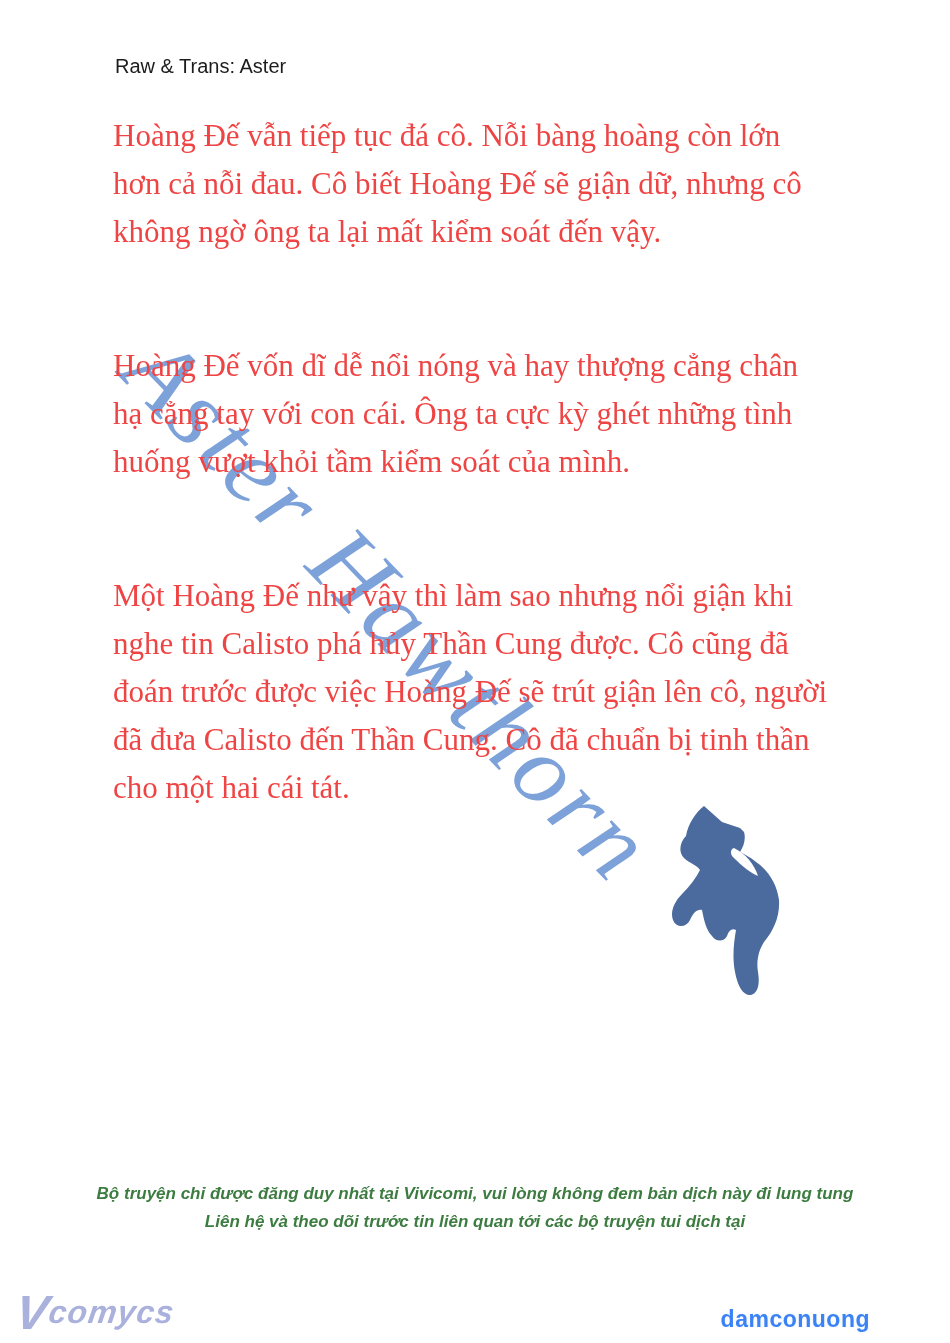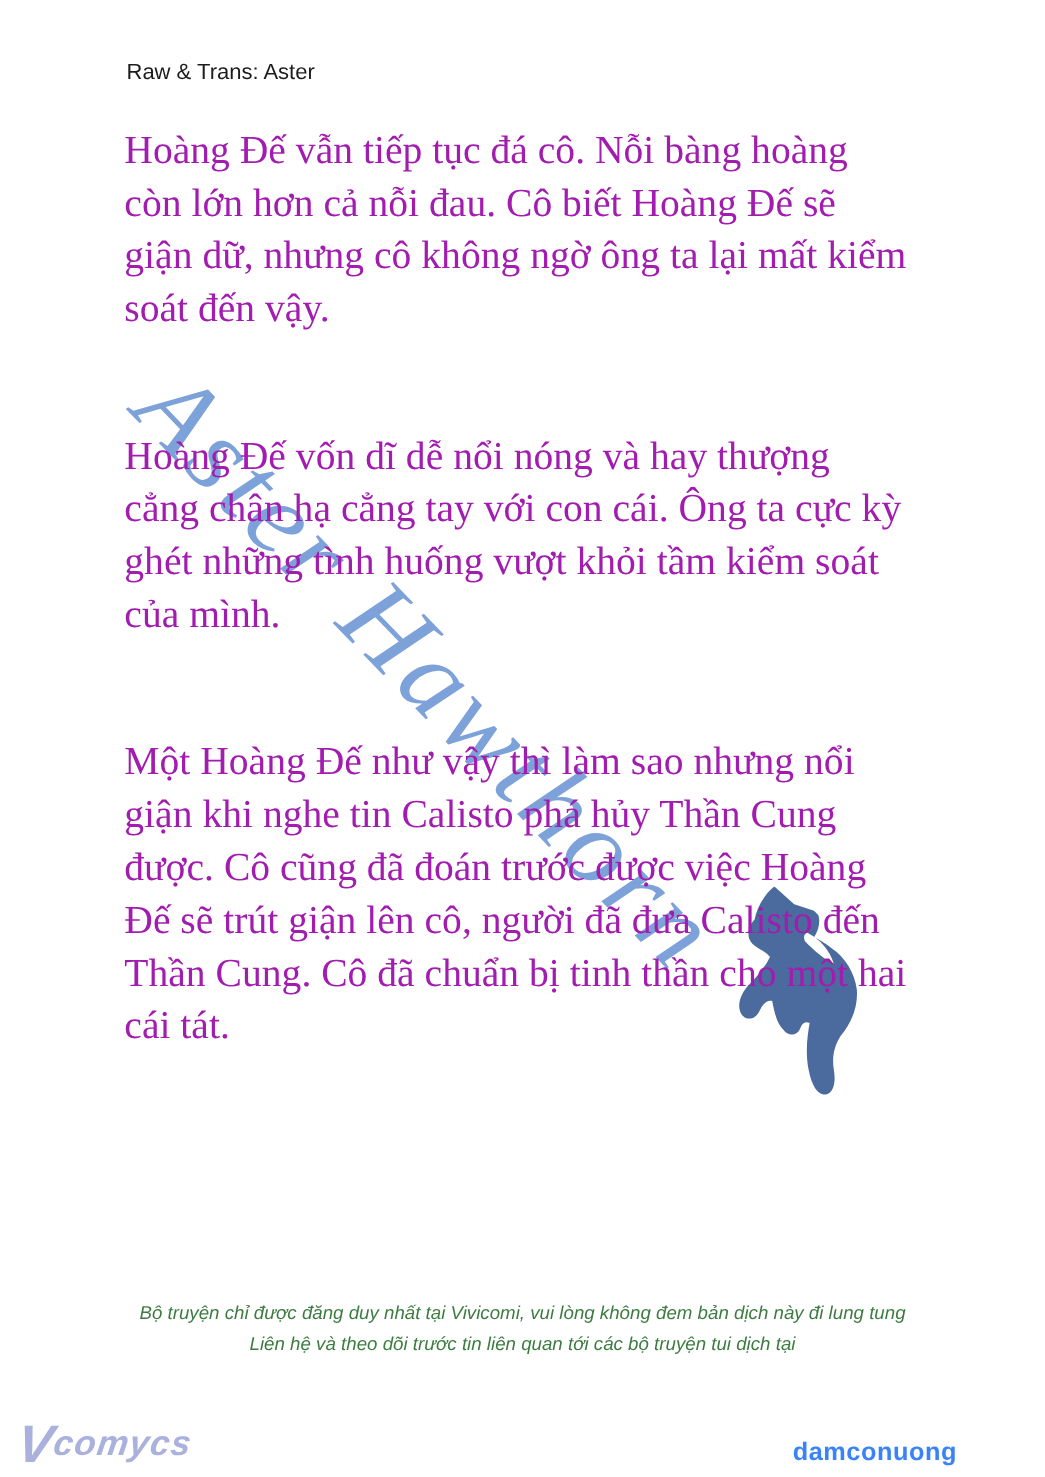--- a/index.html
+++ b/index.html
@@ -41,32 +41,32 @@
     z-index:2;
   }
   .content{
     position:absolute;
     left:113px; top:112px;
     width:730px;
     z-index:3;
   }
   .content p{
     margin:0 14px 86px 0;
-    font-size:36px;
+    font-size:31px;
     line-height:48px;
-    color:#a21caf;
+    color:#ef4444;
   }
   .footer{
     position:absolute;
     left:0; top:1180px;
     width:950px;
     text-align:center;
     font-family:"Liberation Sans", sans-serif;
     font-style:italic;
-    font-weight:normal;
+    font-weight:bold;
     font-size:17px;
     line-height:28px;
     color:#3d7c41;
     z-index:3;
   }
   .vcomycs{
     position:absolute;
     left:16px; top:1288px;
     color:#a9b1dc;
     font-family:"Liberation Sans", sans-serif;

